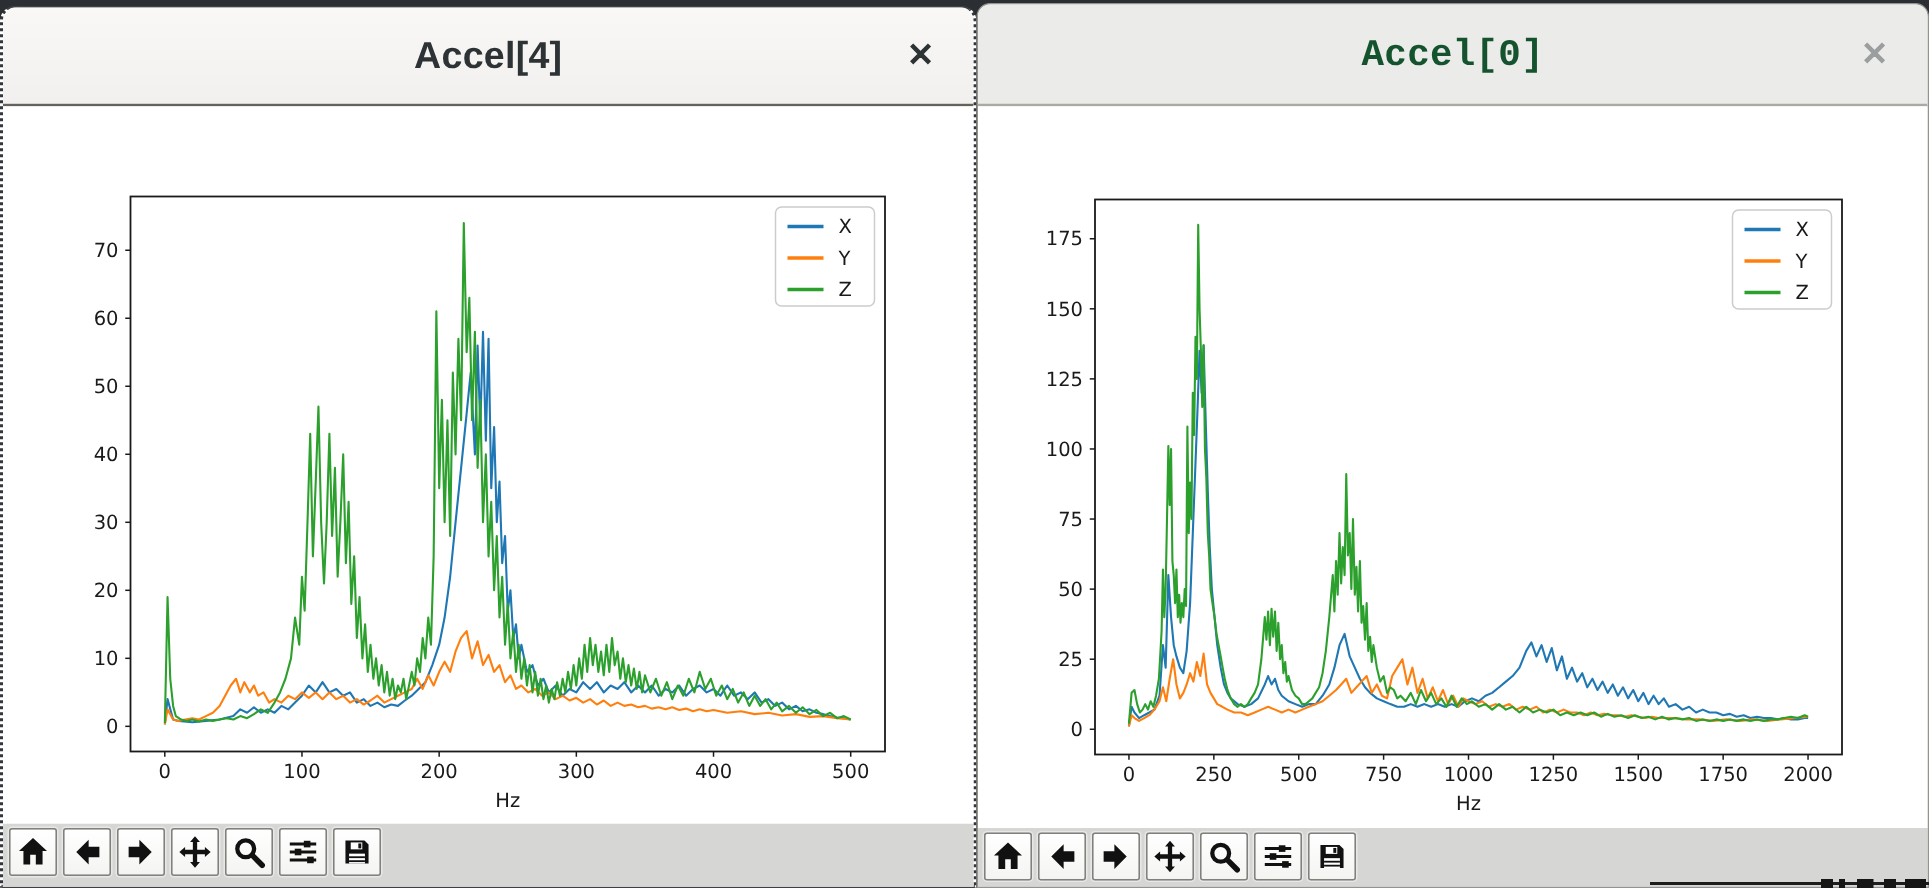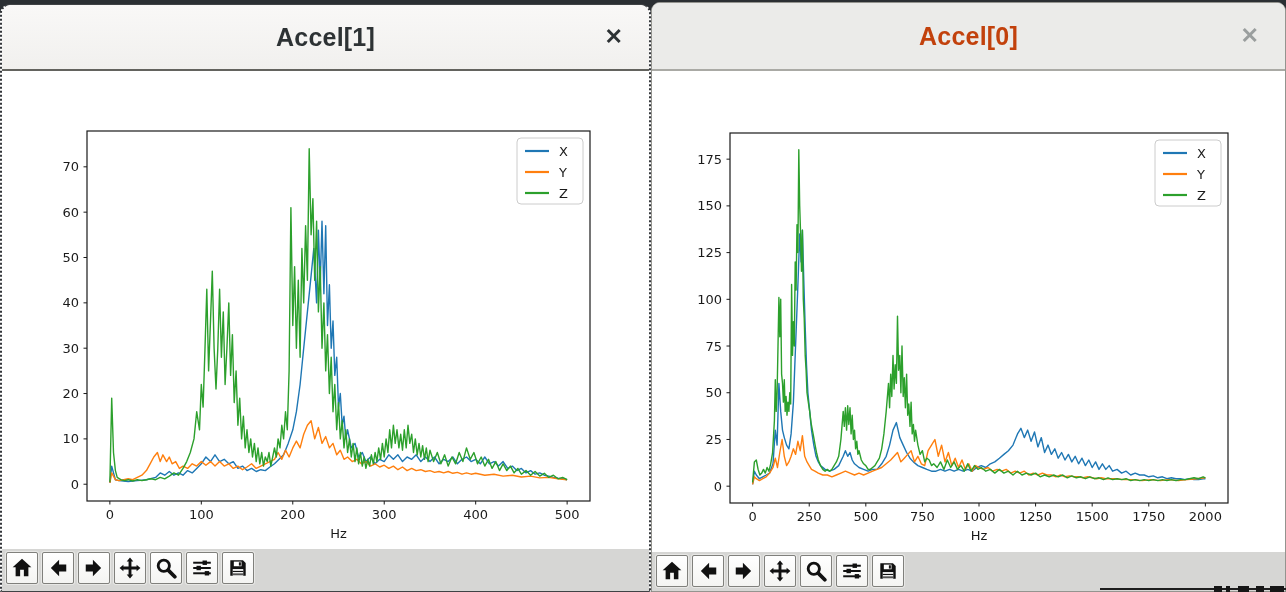--- a/index.html
+++ b/index.html
@@ -13,21 +13,21 @@
   .win-right{left:651px;top:2px;width:635px;height:590px;border:1px solid #94948f;
              border-radius:9px 9px 0 0;}
   .titlebar{position:relative;display:flex;align-items:center;justify-content:center;
             flex:0 0 auto;}
   .win-left .titlebar{height:64px;background:linear-gradient(#f9f8f7,#f1f0ee);
             border-bottom:2px solid #63635e;border-radius:9px 9px 0 0;}
   .win-right .titlebar{height:66px;background:#ebebe9;
             border-bottom:2px solid #aaaaa5;border-radius:8px 8px 0 0;}
   .title{font-size:25px;font-weight:700;letter-spacing:.2px;}
   .win-left .title{color:#2d3234;}
-  .win-right .title{color:#c2410c;}
+  .win-right .title{color:#14532d;font-family:Liberation Mono, monospace;}
   .close-btn{position:absolute;right:22px;top:50%;transform:translateY(-50%);
              background:none;border:none;cursor:pointer;font-size:22px;font-weight:700;
              line-height:1;padding:4px;}
   .win-left .close-btn{color:#2d3234;}
   .win-right .close-btn{color:#9a9e9e;}
   .canvas{flex:1 1 auto;background:#ffffff;position:relative;overflow:hidden;}
   .plot{position:absolute;left:0;top:0;right:0;bottom:0;}
   .plot svg{position:absolute;left:0;top:0;}
   .toolbar{flex:0 0 auto;background:#d6d6d4;display:flex;align-items:flex-start;
            padding:3px 0 0 4px;gap:4px;}
@@ -40,21 +40,21 @@
   .tool-btn svg{display:block;}
   .fragment{position:absolute;left:1100px;top:586px;width:186px;height:6px;}
   .frag-line{position:absolute;left:0;top:2px;width:186px;height:2px;background:#1e1e1e;}
   .frag-mark{position:absolute;top:0;background:#161616;height:6px;}
 </style>
 </head>
 <body>
 
 <div class="window win-left">
   <div class="titlebar">
-    <span class="title">Accel[1]</span>
+    <span class="title">Accel[4]</span>
     <button class="close-btn"><span>✕</span></button>
   </div>
   <div class="canvas">
     <div class="plot">
         <svg width="647" height="478">
           <line x1="107.86363636363636" y1="430" x2="107.86363636363636" y2="433.5" stroke="#1a1a1a" stroke-width="1"></line>
           <text x="107.86363636363636" y="447.5" text-anchor="middle" font-family="&quot;DejaVu Sans&quot;,&quot;Liberation Sans&quot;,sans-serif" font-size="13" fill="#1a1a1a">0</text>
           <line x1="199.3181818181818" y1="430" x2="199.3181818181818" y2="433.5" stroke="#1a1a1a" stroke-width="1"></line>
           <text x="199.3181818181818" y="447.5" text-anchor="middle" font-family="&quot;DejaVu Sans&quot;,&quot;Liberation Sans&quot;,sans-serif" font-size="13" fill="#1a1a1a">100</text>
           <line x1="290.77272727272725" y1="430" x2="290.77272727272725" y2="433.5" stroke="#1a1a1a" stroke-width="1"></line>

